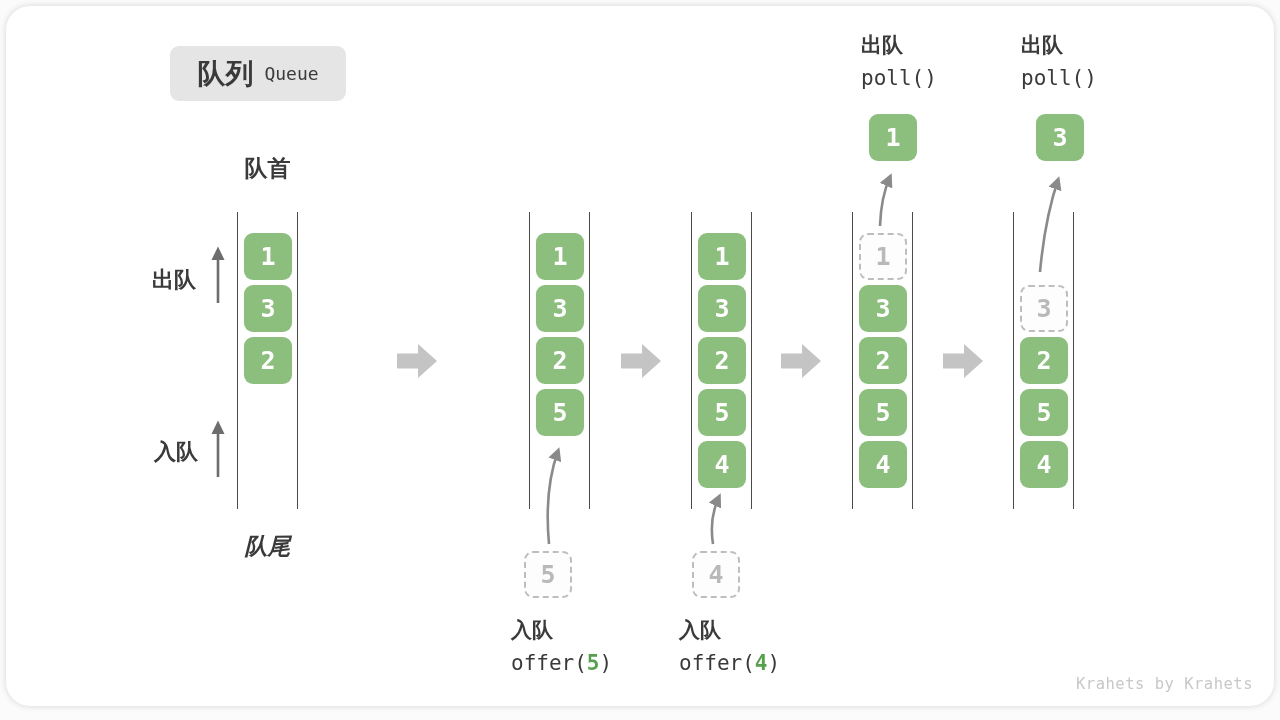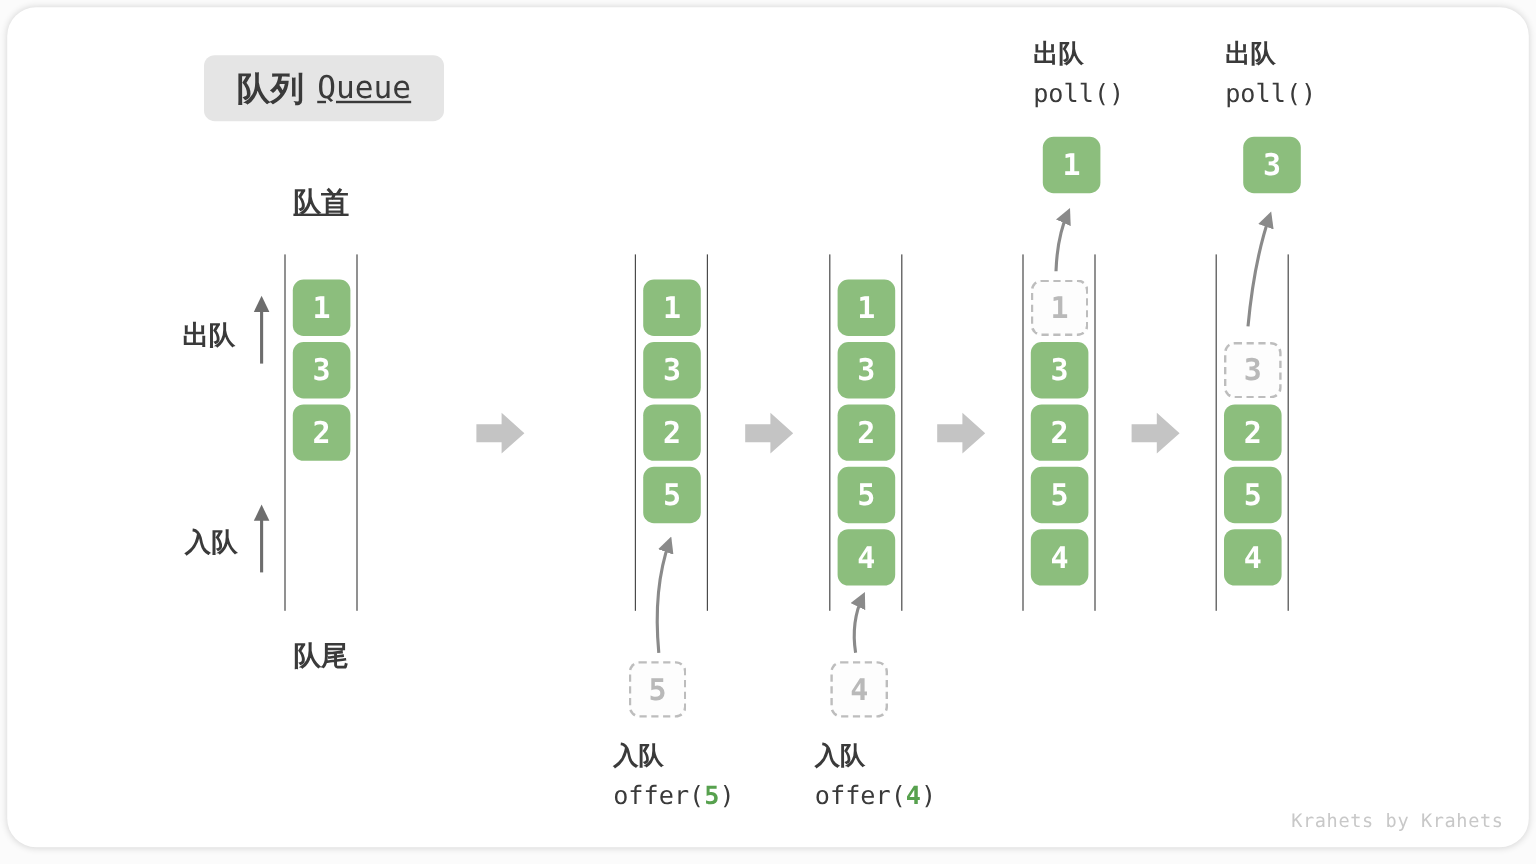--- a/index.html
+++ b/index.html
@@ -7,25 +7,25 @@
     --label:#3a3a3a; --muted:#b9b9b9; --dash-border:#bdbdbd;
     --block-arrow:#c4c4c4; --curve-arrow:#8a8a8a; --thin-arrow:#6d6d6d;
     --title-bg:#e5e5e5; --watermark:#c8c8c8;
   }
   *{margin:0;padding:0;box-sizing:border-box;}
   html,body{width:1280px;height:720px;overflow:hidden;background:#fbfbfb;
     font-family:"Liberation Sans",sans-serif;}
   .stage{position:absolute;left:0;top:0;width:1280px;height:720px;}
   .card{position:absolute;left:6px;top:6px;right:6px;bottom:14px;
     background:#fff;border-radius:24px;box-shadow:0 0 6px rgba(0,0,0,.16);}
-  .title-box{position:absolute;left:170px;top:46px;width:200px;height:55px;
+  .title-box{position:absolute;left:170px;top:46px;width:176px;height:55px;
     background:var(--title-bg);border-radius:9px;display:flex;align-items:center;
     justify-content:center;gap:11px;text-align:center;}
   .title-cjk{font-size:28px;font-weight:700;color:var(--label);}
-  .title-en{font-family:"DejaVu Sans Mono",monospace;font-size:26px;color:var(--label);text-decoration:underline;}
+  .title-en{font-family:"DejaVu Sans Mono",monospace;font-size:18px;color:var(--label);}
   .lbl{position:absolute;color:var(--label);font-weight:700;font-size:22px;white-space:nowrap;}
   .lbl.center61{width:61px;text-align:center;}
   .anno{position:absolute;white-space:nowrap;}
   .anno-action{font-size:21px;font-weight:600;color:var(--label);margin-bottom:7px;}
   .anno-code{font-family:"DejaVu Sans Mono",monospace;font-size:21px;color:var(--label);}
   .anno-code .arg{color:var(--green-arg);font-weight:700;}
   .queue-col{position:absolute;top:212px;width:61px;height:297px;
     border-left:1.6px solid var(--line);border-right:1.6px solid var(--line);}
   .qbox{position:absolute;left:6px;width:48px;height:47px;border-radius:9px;
     display:flex;align-items:center;justify-content:center;
@@ -73,22 +73,22 @@
     <path d="M713,544 Q709,518 719,497" fill="none" stroke="#8a8a8a" stroke-width="2.6" marker-end="url(#curveHead)"></path>
     <path d="M880,226 Q881,197 890,177" fill="none" stroke="#8a8a8a" stroke-width="2.6" marker-end="url(#curveHead)"></path>
     <path d="M1040,272 Q1045,218 1058,180" fill="none" stroke="#8a8a8a" stroke-width="2.6" marker-end="url(#curveHead)"></path>
   </svg>
 
   <div class="title-box">
     <span class="title-cjk">队列</span>
     <span class="title-en">Queue</span>
   </div>
 
-  <div class="lbl center61" style="left:237px;top:153px;font-size:23px;text-decoration:underline;">队首</div>
-  <div class="lbl center61" style="left:237px;top:531px;font-size:23px;">队尾</div>
+  <div class="lbl center61" style="left:237px;top:153px;font-size:23px;">队首</div>
+  <div class="lbl center61" style="left:237px;top:531px;font-size:23px;font-style:italic;">队尾</div>
   <div class="lbl" style="left:152px;top:265px;">出队</div>
   <div class="lbl" style="left:154px;top:437px;">入队</div>
 
   <div id="queues-root">
       <div class="queue-col" style="left: 237px;">
         <div class="qbox filled" style="top: 21px;">1</div>
         <div class="qbox filled" style="top: 73px;">3</div>
         <div class="qbox filled" style="top: 125px;">2</div>
       </div>
       <div class="queue-col" style="left: 529px;">

